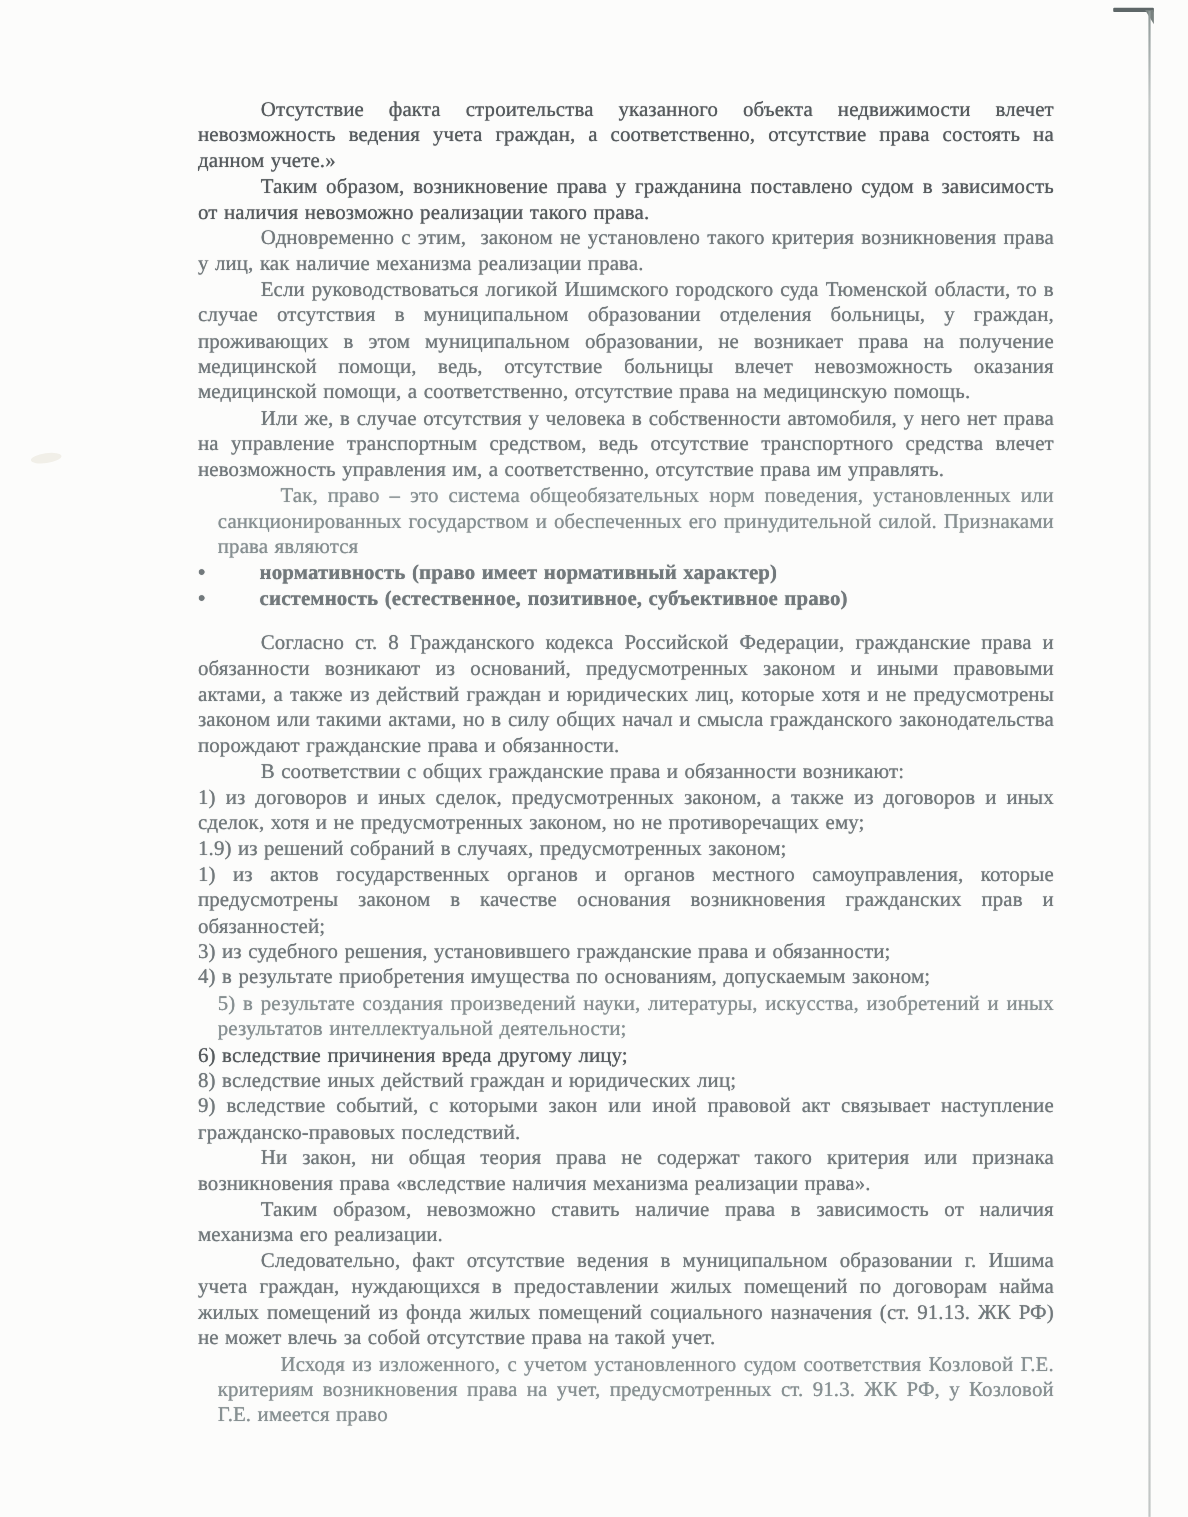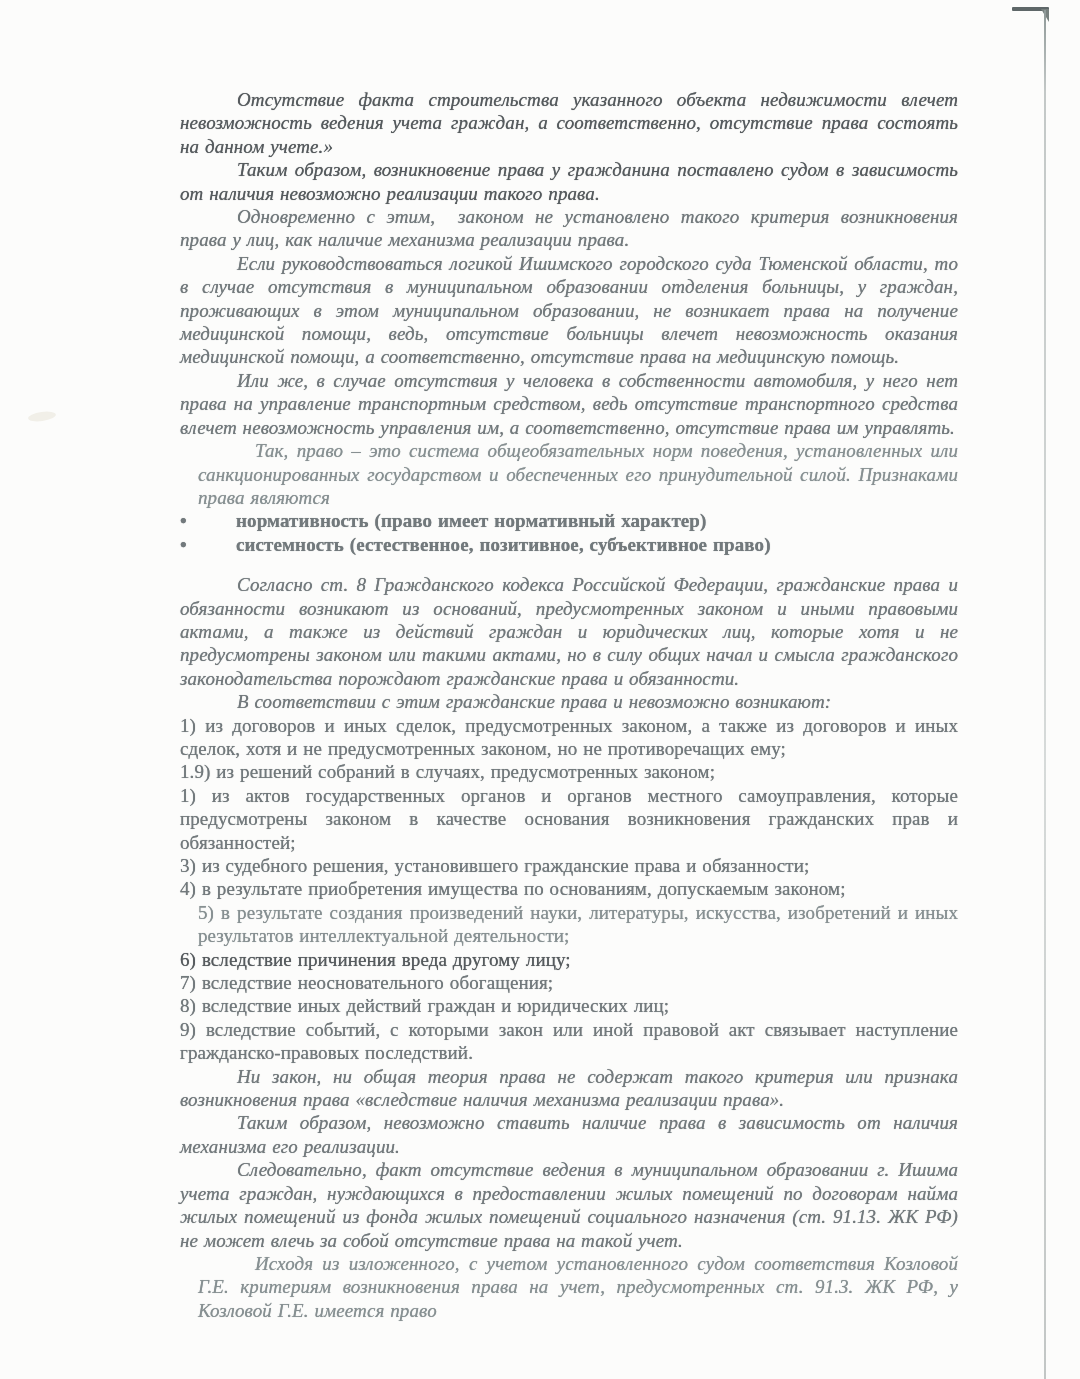--- a/index.html
+++ b/index.html
@@ -25,21 +25,21 @@
     left: 180px;
     top: 88px;
     width: 778px;
     font-size: 19px;
     line-height: 23.4px;
     text-align: justify;
     letter-spacing: 0.1px;
     word-spacing: 1px;
   }
   .block { text-shadow: 0 0 0.7px currentColor; }
-  .para  { text-indent: 57px; font-style: italic; }
+  .para  { text-indent: 57px; }
   .flush { text-indent: 0; }
   .bullet { text-indent: 0; font-weight: bold; }
   .bullet-glyph { display: inline-block; width: 9px; }
   .bullet-gap   { display: inline-block; width: 47px; }
   .section-gap  { margin-top: 17px; }
   .shade-dark   { color: var(--ink-dark,   #565b5e); }
   .shade-medium { color: var(--ink-medium, #72797c); }
   .shade-light  { color: var(--ink-light,  #879092); margin-left: 18px; }
   
   .corner-bar {
@@ -82,29 +82,28 @@
   <main class="text-block" id="doc">
       <div class="block para shade-dark">Отсутствие факта строительства указанного объекта недвижимости влечет невозможность ведения учета граждан, а соответственно, отсутствие права состоять на данном учете.»</div>
       <div class="block para shade-dark">Таким образом, возникновение права у гражданина поставлено судом в зависимость от наличия невозможно реализации такого права.</div>
       <div class="block para shade-medium">Одновременно с этим,&nbsp; законом не установлено такого критерия возникновения права у лиц, как наличие механизма реализации права.</div>
       <div class="block para shade-medium">Если руководствоваться логикой Ишимского городского суда Тюменской области, то в случае отсутствия в муниципальном образовании отделения больницы, у граждан, проживающих в этом муниципальном образовании, не возникает права на получение медицинской помощи, ведь, отсутствие больницы влечет невозможность оказания медицинской помощи, а соответственно, отсутствие права на медицинскую помощь.</div>
       <div class="block para shade-medium">Или же, в случае отсутствия у человека в собственности автомобиля, у него нет права на управление транспортным средством, ведь отсутствие транспортного средства влечет невозможность управления им, а соответственно, отсутствие права им управлять.</div>
       <div class="block para shade-light">Так, право – это система общеобязательных норм поведения, установленных или санкционированных государством и обеспеченных его принудительной силой. Признаками права являются</div>
       <div class="block bullet shade-medium"><span class="bullet-glyph">•</span><span class="bullet-gap"></span><span class="bullet-text">нормативность (право имеет нормативный характер)</span></div>
       <div class="block bullet shade-medium"><span class="bullet-glyph">•</span><span class="bullet-gap"></span><span class="bullet-text">системность (естественное, позитивное, субъективное право)</span></div>
       <div class="block para shade-medium section-gap">Согласно ст. 8 Гражданского кодекса Российской Федерации, гражданские права и обязанности возникают из оснований, предусмотренных законом и иными правовыми актами, а также из действий граждан и юридических лиц, которые хотя и не предусмотрены законом или такими актами, но в силу общих начал и смысла гражданского законодательства порождают гражданские права и обязанности.</div>
-      <div class="block para shade-medium">В соответствии с этим гражданские права и невозможно возникают:</div>
+      <div class="block para shade-medium">В соответствии с общих гражданские права и обязанности возникают:</div>
       <div class="block flush shade-medium">1) из договоров и иных сделок, предусмотренных законом, а также из договоров и иных сделок, хотя и не предусмотренных законом, но не противоречащих ему;</div>
       <div class="block flush shade-medium">1.9) из решений собраний в случаях, предусмотренных законом;</div>
       <div class="block flush shade-medium">1) из актов государственных органов и органов местного самоуправления, которые предусмотрены законом в качестве основания возникновения гражданских прав и обязанностей;</div>
       <div class="block flush shade-medium">3) из судебного решения, установившего гражданские права и обязанности;</div>
       <div class="block flush shade-medium">4) в результате приобретения имущества по основаниям, допускаемым законом;</div>
       <div class="block flush shade-light">5) в результате создания произведений науки, литературы, искусства, изобретений и иных результатов интеллектуальной деятельности;</div>
       <div class="block flush shade-dark">6) вследствие причинения вреда другому лицу;</div>
-      <div class="block flush shade-medium">7) вследствие неосновательного обогащения;</div>
       <div class="block flush shade-medium">8) вследствие иных действий граждан и юридических лиц;</div>
       <div class="block flush shade-medium">9) вследствие событий, с которыми закон или иной правовой акт связывает наступление гражданско-правовых последствий.</div>
       <div class="block para shade-medium">Ни закон, ни общая теория права не содержат такого критерия или признака возникновения права «вследствие наличия механизма реализации права».</div>
       <div class="block para shade-medium">Таким образом, невозможно ставить наличие права в зависимость от наличия механизма его реализации.</div>
       <div class="block para shade-medium">Следовательно, факт отсутствие ведения в муниципальном образовании г. Ишима учета граждан, нуждающихся в предоставлении жилых помещений по договорам найма жилых помещений из фонда жилых помещений социального назначения (ст. 91.13. ЖК РФ) не может влечь за собой отсутствие права на такой учет.</div>
       <div class="block para shade-light">Исходя из изложенного, с учетом установленного судом соответствия Козловой Г.Е. критериям возникновения права на учет, предусмотренных ст. 91.3. ЖК РФ, у Козловой Г.Е. имеется право</div>
     </main>
 </div>
 
 </body></html>

